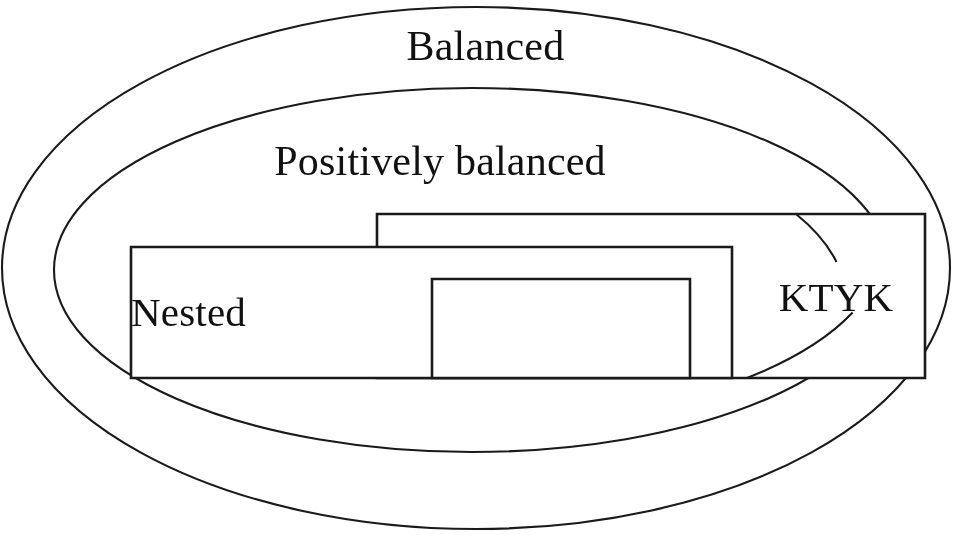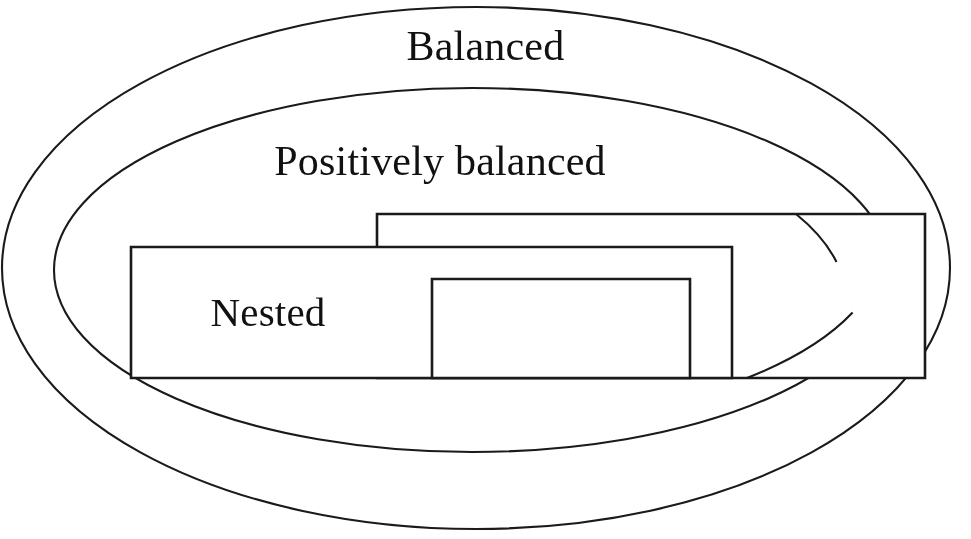--- a/index.html
+++ b/index.html
@@ -59,23 +59,21 @@
     left: 0;
     top: 140px;
     width: 880px;
     text-align: center;
     font-size: 42px;
   }
   #label-nested {
     left: 131px;
     top: 292px;
     width: 232px;
-    text-align: center;
     font-size: 41px;
-    padding-left: 21px;
   }
   #label-partition {
     left: 432px;
     top: 314px;
     width: 258px;
     text-align: center;
     font-size: 41px;
   }
   #label-ktyk {
     left: 762px;
@@ -114,14 +112,15 @@
     <rect class="shape-outline rect-outline" x="432" y="279" width="258" height="99"></rect>
   </svg>
 
   <div class="diagram-label" id="label-positively-balanced">Positively balanced</div>
 
   <div class="diagram-label" id="label-balanced">Balanced</div>
 
   <div class="diagram-label" id="label-nested">Nested</div>
 
 
+  <div class="diagram-label" id="label-ktyk">KTYK</div>
 
 </div>
 
 </body></html>

